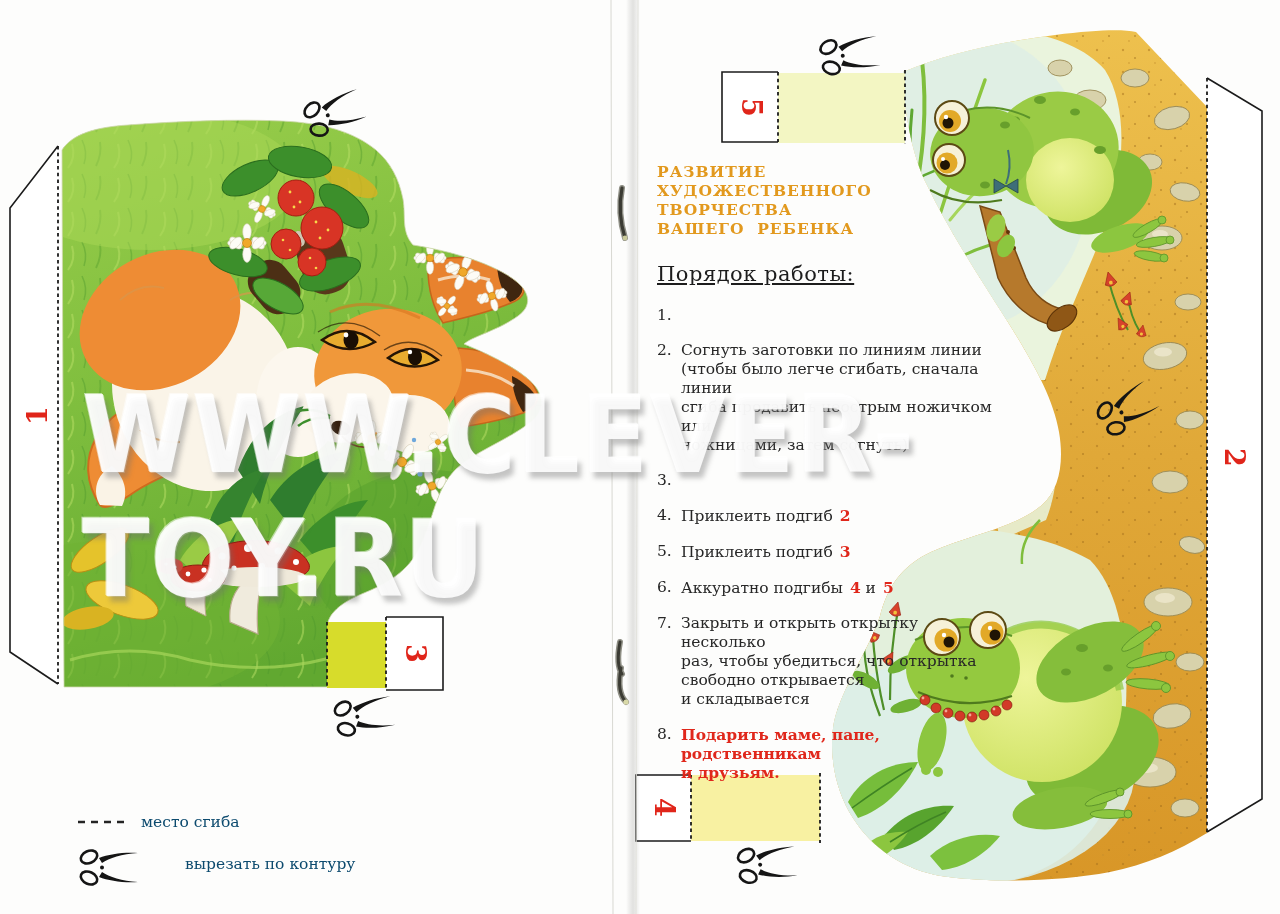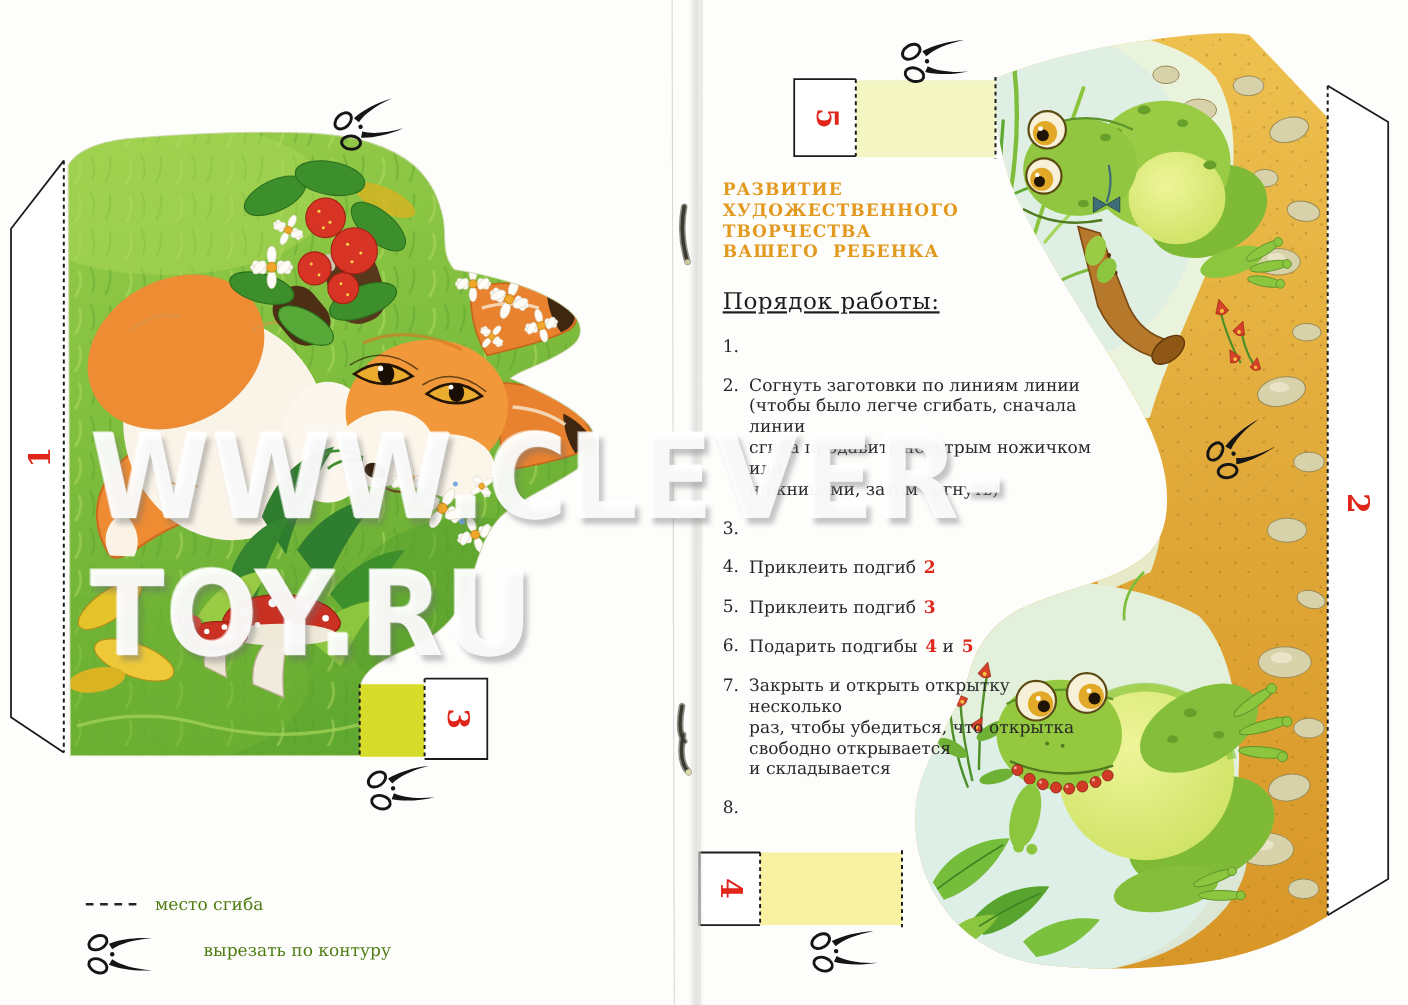--- a/index.html
+++ b/index.html
@@ -17,21 +17,21 @@
   .step{display:flex;margin-bottom:16px;color:#272727;font-size:15.5px;line-height:19px;}
   .step-num{flex:0 0 24px;}
   .step-body{white-space:pre-line;}
   .step-body .red{color:#e0271b;font-weight:bold;margin-left:7px;}
   .step-body .plain{color:#272727;}
   .step-body.all-red{color:#e0271b;font-weight:bold;}
   
   .tab-num{position:absolute;z-index:3;color:#e0251a;font-weight:bold;
            font-size:27px;font-family:"DejaVu Serif",serif;transform-origin:center;}
   
-  .legend-text{font-size:15.5px;color:#4d7c0f;}
+  .legend-text{font-size:15.5px;color:#0c4a6e;}
   
   #watermark{position:absolute;left:82px;top:382px;z-index:6;pointer-events:none;
              font-family:"DejaVu Sans",sans-serif;font-weight:bold;font-size:99px;
              letter-spacing:1px;color:rgba(255,255,255,0.88);transform:scaleY(1.08);
              text-shadow:4px 5px 5px rgba(110,110,110,0.40),
                          -1px -1px 0 rgba(255,255,255,0.55),
                           1px 1px 0 rgba(255,255,255,0.35);}
 </style>
 </head>
 <body>
@@ -536,31 +536,34 @@
       <div class="step">
         <span class="step-num">4.</span>
         <span class="step-body"><span class="plain">Приклеить подгиб</span><span class="red">2</span></span>
       </div>
       <div class="step">
         <span class="step-num">5.</span>
         <span class="step-body"><span class="plain">Приклеить подгиб</span><span class="red">3</span></span>
       </div>
       <div class="step">
         <span class="step-num">6.</span>
-        <span class="step-body"><span class="plain">Подарить подгибы</span><span class="red">4</span><span class="plain"> и</span><span class="red">5</span></span>
+        <span class="step-body"><span class="plain">Аккуратно подгибы</span><span class="red">4</span><span class="plain"> и</span><span class="red">5</span></span>
       </div>
       <div class="step">
         <span class="step-num">7.</span>
         <span class="step-body"><span class="plain">Закрыть и открыть открытку несколько
 раз, чтобы убедиться, что открытка
 свободно открывается
 и складывается</span></span>
       </div>
       <div class="step">
         <span class="step-num">8.</span>
+        <span class="step-body all-red"><span class="">Подарить маме, папе,
+родственникам
+и друзьям.</span></span>
       </div>
     </div>
 
 <span class="tab-num" style="left:28px;top:400px;transform:rotate(-90deg);">1</span>
 <span class="tab-num" style="left:1225px;top:442px;transform:rotate(90deg);">2</span>
 <span class="tab-num" style="left:406px;top:638px;transform:rotate(90deg);">3</span>
 <span class="tab-num" style="left:655px;top:792px;transform:rotate(90deg);">4</span>
 <span class="tab-num" style="left:742px;top:92px;transform:rotate(90deg);">5</span>
 
 <div class="overlay legend-text" style="left:141px;top:813px;">место сгиба</div>

